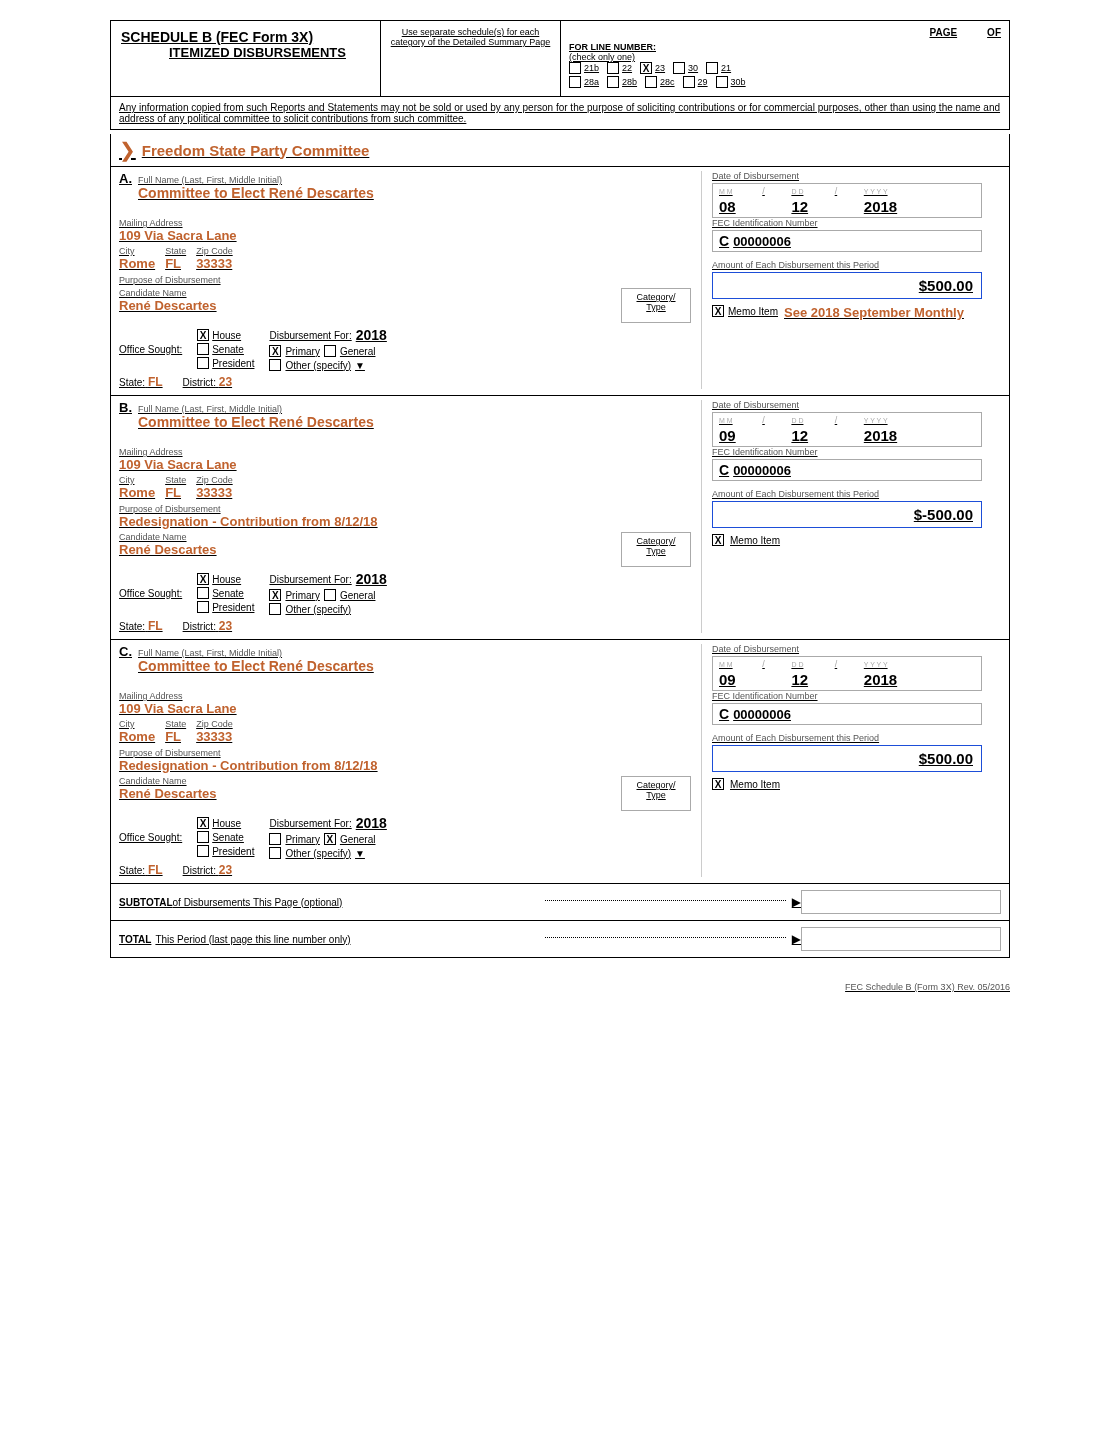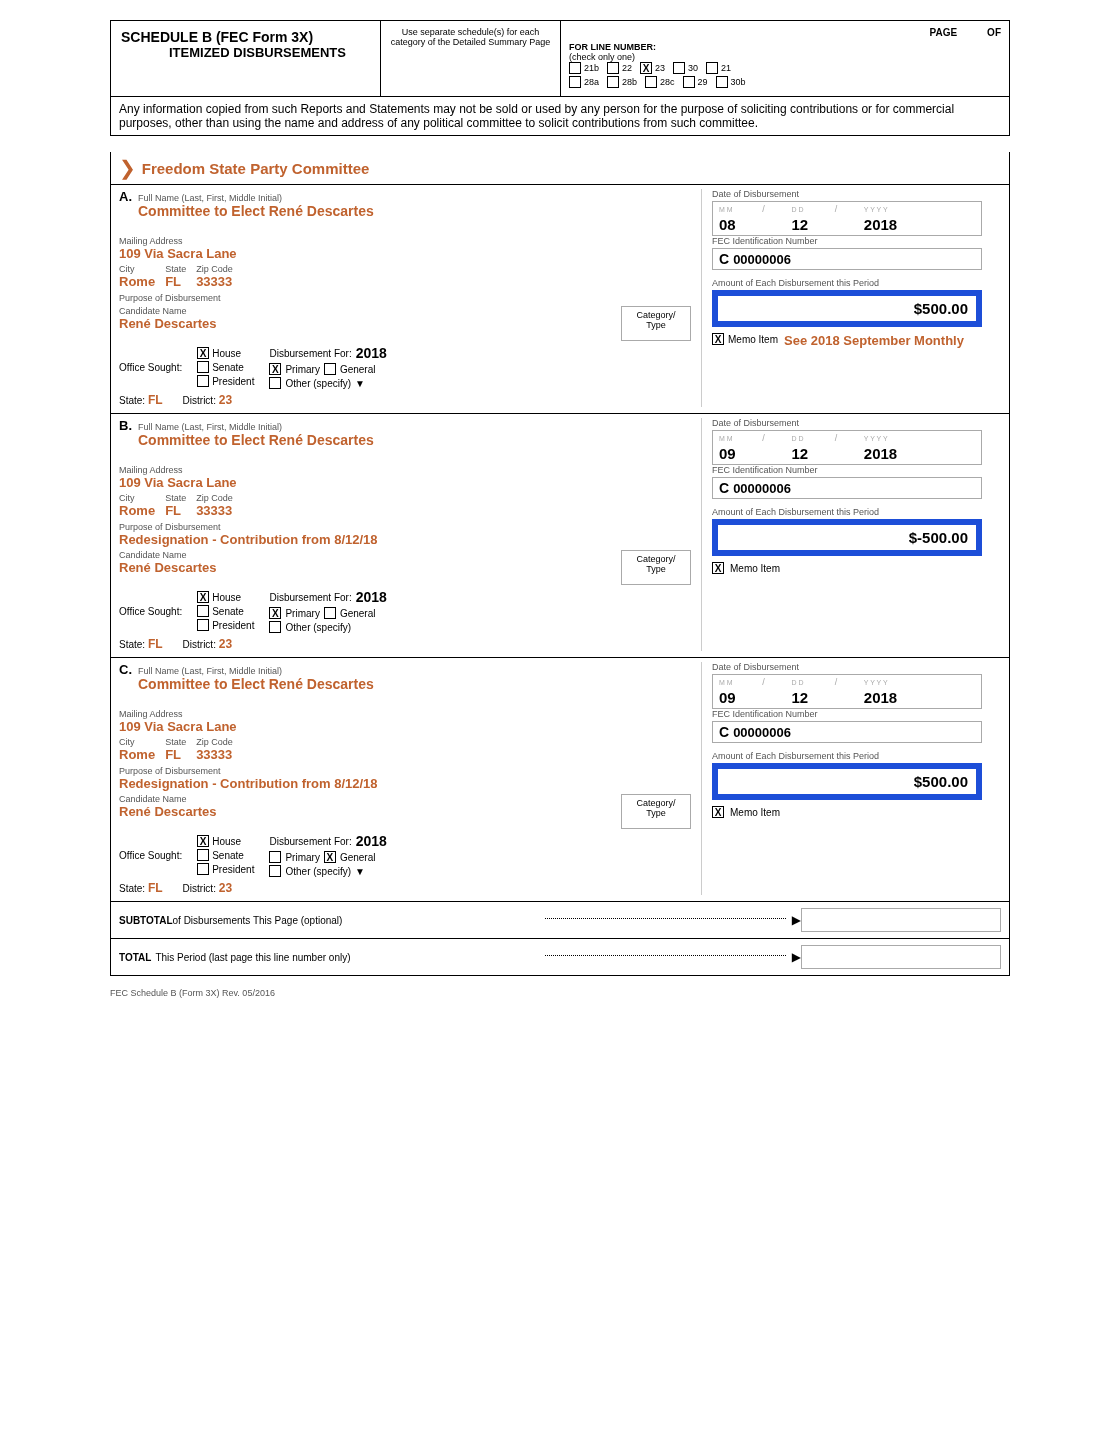--- a/index.html
+++ b/index.html
@@ -9,45 +9,46 @@
       background: #fff;
       color: #000;
       width: 1120px;
       min-height: 1449px;
     }
     .page {
       width: 960px;
       margin: 0 auto;
       padding: 20px 30px;
       background: #fff;
+      text-decoration: underline;
     }
     .checkbox {
       width: 12px;
       height: 12px;
       border: 1px solid #000;
       display: inline-flex;
       align-items: center;
       justify-content: center;
       font-size: 10px;
     }
     .checked::after {
       content: "X";
       font-weight: bold;
     }
     .disclaimer {
       border: 1px solid #000;
       padding: 5px 8px;
-      font-size: 12px;
-      margin-bottom: 16px;
+      font-size: 10px;
+      margin-bottom: 4px;
     }
     .footer {
-      text-align: left;
+      text-align: right;
       font-size: 9px;
       color: #555;
-      margin-top: 12px;
+      margin-top: 24px;
     }
     .header-top {
       display: flex;
       gap: 0;
       border: 1px solid #000;
       margin-bottom: 0;
     }
     .header-left {
       flex: 0 0 270px;
       padding: 8px 10px;
@@ -109,21 +110,21 @@
     }
     .fec-c {
       font-size: 14px;
       font-weight: bold;
     }
     .fec-num {
       font-size: 13px;
       font-weight: bold;
     }
     .amount-disp {
-      border: 6px solid #1d4ed8;
+      border: 1px solid #1d4ed8;
       width: 270px;
       padding: 4px 8px;
       text-align: right;
       font-size: 15px;
       font-weight: bold;
       margin-top: 2px;
     }
     .subtotal-total-section {
       border: 1px solid #000;
       border-top: 1px solid #000;

